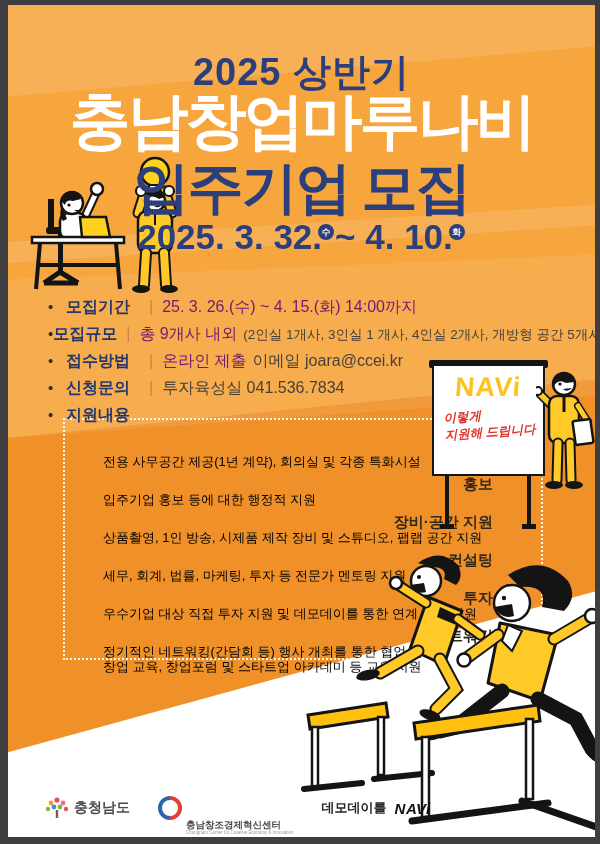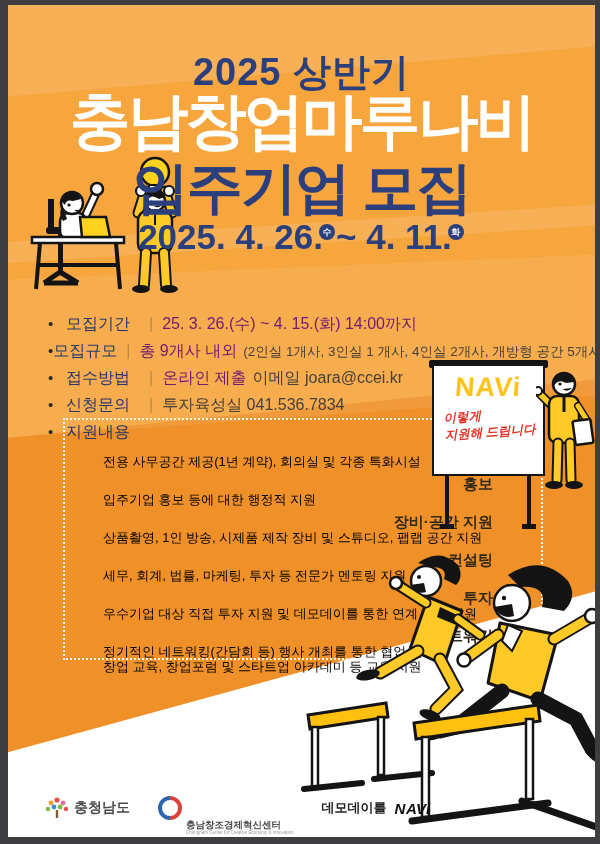--- a/index.html
+++ b/index.html
@@ -15,32 +15,32 @@
   .stripe-b   { position:absolute; inset:0; background:rgba(255,255,255,.13); clip-path:polygon(0 28.5%,100% 24%,100% 26.5%,0 31%); }
   .stripe-c   { position:absolute; inset:0; background:rgba(255,255,255,.09); clip-path:polygon(0 33%,100% 30%,100% 47%,0 52%); }
   .white-wedge{ position:absolute; inset:0; background:#ffffff; clip-path:polygon(0 89.8%,100% 70.5%,100% 100%,0 100%); z-index:1; }
 
   
   .small-title { position:absolute; top:42px; left:0; width:100%; text-align:center;
                  font-size:38px; font-weight:800; color:#2b3f7d; letter-spacing:1px; z-index:3; }
   .main-title  { position:absolute; top:76px; left:0; width:100%; text-align:center;
                  font-size:61px; font-weight:900; color:#ffffff; letter-spacing:-3px; z-index:3; white-space:nowrap; }
   .sub-title   { position:absolute; top:146px; left:0; width:100%; text-align:center;
-                 font-size:56px; font-weight:900; color:#2b3f7d; letter-spacing:-2px; z-index:3; }
+                 font-size:56px; font-weight:900; color:#2b3f7d; letter-spacing:-2px; z-index:3;font-family:Liberation Serif, serif; }
   .date-row    { position:absolute; top:212px; left:0; width:100%; text-align:center;
                  font-size:35px; font-weight:600; color:#2b3f7d; z-index:3; }
   .day-badge   { display:inline-block; width:16px; height:16px; border-radius:50%;
                  background:#2b3f7d; color:#fff; font-size:9px; font-weight:700;
                  line-height:16px; text-align:center; vertical-align:14px; margin:0 1px 0 -4px; }
 
   
   .info-list { position:absolute; left:40px; top:292px; width:535px; z-index:3; }
   .info-row  { display:flex; align-items:baseline; height:27px; font-size:16px; color:#3e3a31; white-space:nowrap; }
   .info-row .dot   { width:18px; color:#2f2b24; font-size:15px; }
-  .info-row .label { font-weight:400; color:#24386f; width:74px;margin-top:17px; }
+  .info-row .label { font-weight:700; color:#24386f; width:74px; }
   .info-row .bar   { color:#b98c45; margin:0 9px; font-weight:300; }
   .info-row .bold  { font-weight:400; color:#701a75; }
   .info-row .norm  { margin-left:6px; color:#46413a; }
   .info-row .norm.small { font-size:13.5px; }
 
   
   .support-box { position:absolute; left:55px; top:413px; width:480px; height:242px;
                  border:2px dotted rgba(255,255,255,.95); z-index:2; }
   .support-list { position:absolute; left:95px; top:432px; width:390px; z-index:3;
                   display:flex; flex-direction:column; gap:6px; }
@@ -78,21 +78,21 @@
 
     <div class="band-top"></div>
     <div class="stripe-a"></div>
     <div class="stripe-c"></div>
     <div class="stripe-b"></div>
     <div class="white-wedge"></div>
 
     <div class="small-title">2025 상반기</div>
     <div class="main-title">충남창업마루나비</div>
     <div class="sub-title">입주기업 모집</div>
-    <div class="date-row"><span>2025. 4. 26.</span><span class="day-badge">수</span><span>~</span><span> 4. 11.</span><span class="day-badge">화</span></div>
+    <div class="date-row"><span>2025. 3. 32.</span><span class="day-badge">수</span><span>~</span><span> 4. 10.</span><span class="day-badge">화</span></div>
 
     <svg class="illu" style="left:14px; top:150px; z-index:2;" width="195" height="140" viewBox="0 0 195 140">
 
       <g>
         <rect x="26" y="44" width="6" height="30" fill="#141414"></rect>
         <rect x="24" y="72" width="30" height="7" rx="3" fill="#141414"></rect>
         <rect x="36" y="79" width="5" height="38" fill="#141414"></rect>
         <path d="M22,128 L56,128 M38,117 L22,128 M38,117 L56,128" stroke="#141414" stroke-width="5" fill="none"></path>
       </g>
 

